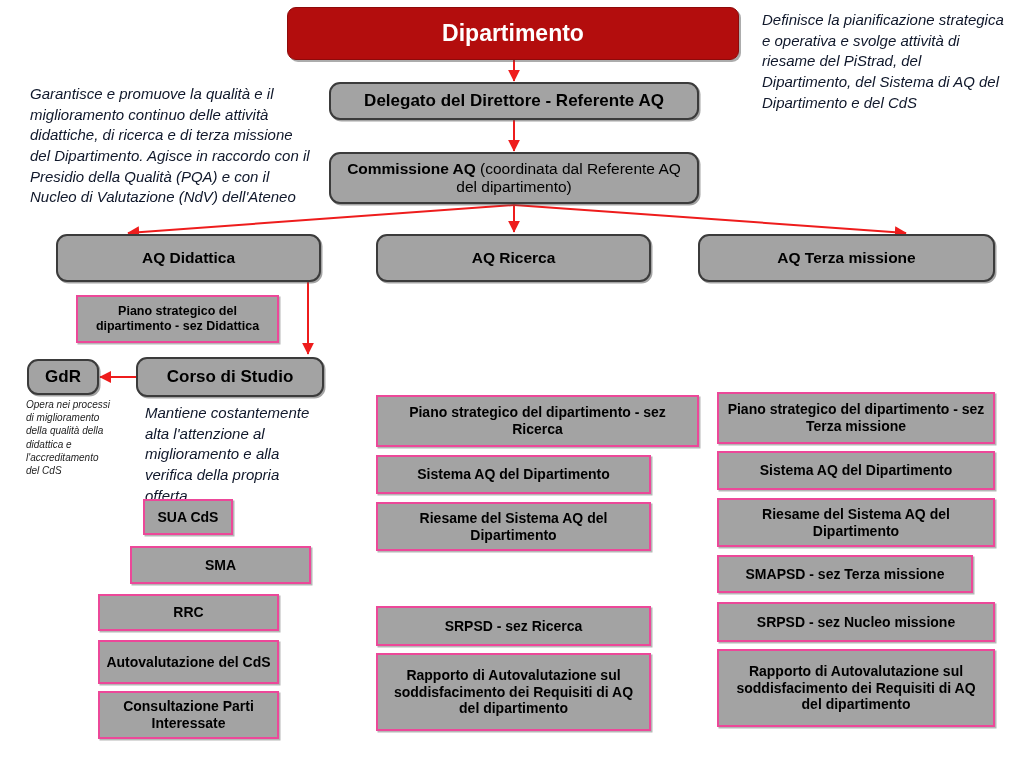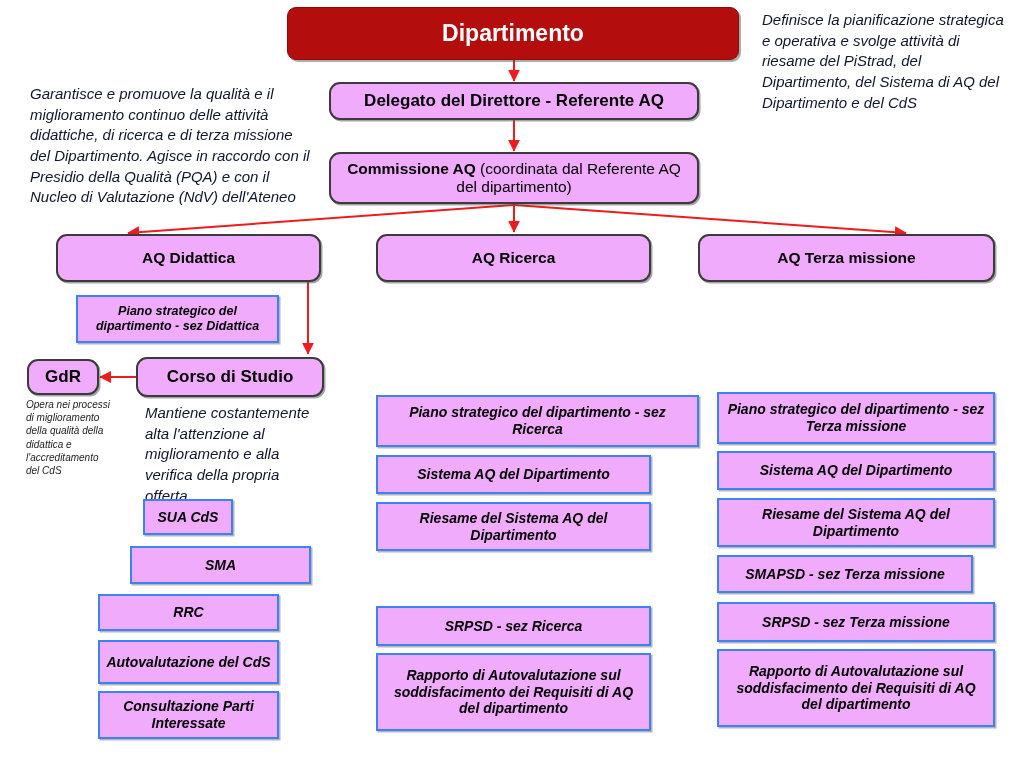--- a/index.html
+++ b/index.html
@@ -18,33 +18,32 @@
     background: #ffffff;
     overflow: hidden;
   }
   .node {
     position: absolute;
     box-sizing: border-box;
     display: flex;
     align-items: center;
     justify-content: center;
     text-align: center;
-    background: #f0abfc;
+    background: #a3a3a3;
     border: 2px solid #3b3b3b;
     line-height: 1.18;
     padding: 2px 6px;
   }
   .rounded {
     border-radius: 11px;
     box-shadow: 1.5px 1.5px 0 rgba(90,90,90,0.55);
   }
   .square {
-    border: 2px solid #3b82f6;
+    border: 2px solid #ec4899;
     box-shadow: 1.5px 1.5px 0 rgba(110,110,110,0.5);
-    font-style: italic;
   }
   .hdr {
     background: #b30d0d;
     border: 1px solid #8d0a0a;
     color: #ffffff;
     border-radius: 9px;
     font-weight: bold;
     font-size: 23px;
     box-shadow: 2px 2px 0 rgba(70,70,70,0.45);
   }
@@ -183,19 +182,19 @@
   <div class="node square t-md" style="left:717px; top:451px; width:278px; height:39px;">
     <span>Sistema AQ del Dipartimento</span>
   </div>
   <div class="node square t-md" style="left:717px; top:498px; width:278px; height:49px;">
     <span>Riesame del Sistema AQ del Dipartimento</span>
   </div>
   <div class="node square t-md" style="left:717px; top:555px; width:256px; height:38px;">
     <span>SMAPSD - sez Terza missione</span>
   </div>
   <div class="node square t-md" style="left:717px; top:602px; width:278px; height:40px;">
-    <span>SRPSD - sez Terza missione</span>
+    <span>SRPSD - sez Nucleo missione</span>
   </div>
   <div class="node square t-md" style="left:717px; top:649px; width:278px; height:78px;">
     <span>Rapporto di Autovalutazione sul soddisfacimento dei Requisiti di AQ del dipartimento</span>
   </div>
 
 </div>
 
 </body></html>

